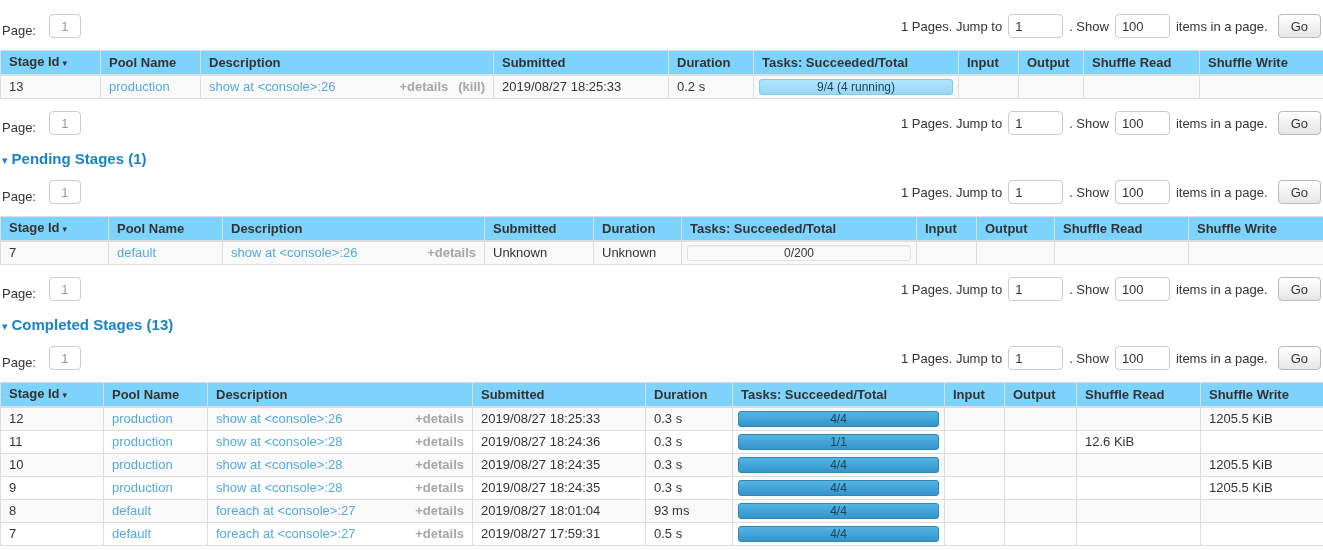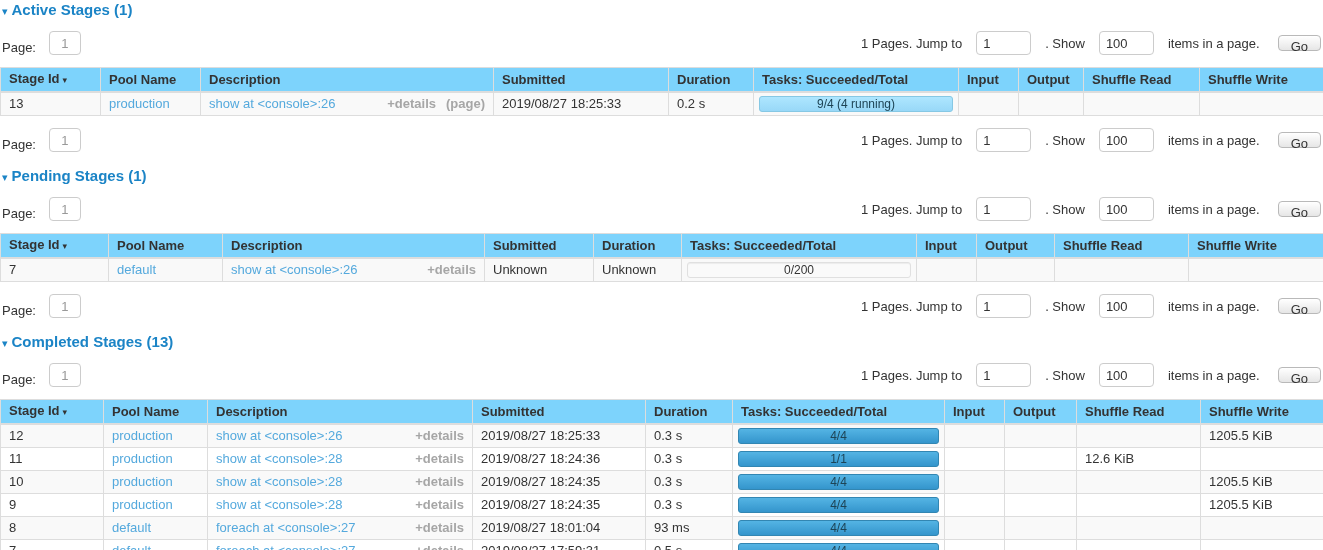--- a/index.html
+++ b/index.html
@@ -24,34 +24,34 @@
   }
   h4.section-title:first-child { margin-top: 0; }
   h4 .arrow { font-size: 11px; margin-right: 4px; display: inline-block; }
 
   
   .pager-row {
     display: flex; justify-content: space-between; align-items: center;
     margin: 12px 2px; height: 24px;
   }
   .pager-left { display: flex; align-items: flex-end; gap: 13px; }
-  .pager-right { display: flex; align-items: center; gap: 14px; }
+  .pager-right { display: flex; align-items: center; gap: 6px; }
   .page-box {
     width: 32px; height: 24px; padding: 2px 4px;
     border: 1px solid #ccc; border-radius: 4px;
     text-align: center; color: #999; font-size: 13px;
     font-family: inherit;
   }
   .jump-box, .show-box {
     width: 55px; height: 24px; padding: 2px 6px;
     border: 1px solid #ccc; border-radius: 4px;
     color: #333; font-size: 13px; font-family: inherit;
   }
   .go-btn {
-    margin-left: 4px; padding: 3px 12px; height: 16px;
+    margin-left: 4px; padding: 3px 12px; height: 24px;
     font-size: 13px; color: #333; font-family: inherit;
     background: linear-gradient(#ffffff, #e6e6e6);
     border: 1px solid #b9b9b9; border-radius: 4px; cursor: pointer;
   }
 
   
   table.stage-table {
     width: 1323px; border-collapse: collapse; table-layout: fixed;
     font-size: 13px; margin: 0;
   }
@@ -90,23 +90,20 @@
     border: 1px solid #e0e0e0;
     box-shadow: inset 0 1px 1px rgba(0,0,0,0.06);
     color: #333;
   }
 </style>
 </head>
 <body>
 
 <div class="wrap">
 
-  <h4 class="section-title">
-    <span class="arrow">▾</span><span>Active Stages (1)</span>
-  </h4>
 
   <div class="pager-row">
     <div class="pager-left">
       <span>Page:</span>
       <input class="page-box" value="1" style="">
     </div>
     <div class="pager-right">
       <span>1 Pages. Jump to</span>
       <input class="jump-box" value="1" style="">
       <span>. Show</span>
@@ -146,21 +143,21 @@
   </thead>
 
     <tbody>
   <tr class="stage-row">
     <td class="c-id">13</td>
     <td><a class="link pool-link">production</a></td>
     <td class="c-desc">
       <span class="cellflex">
         <a class="link desc-link">show at &lt;console&gt;:26</a>
         <span class="muted details">+details</span>
-        <span class="muted kill">(page)</span>
+        <span class="muted kill">(kill)</span>
       </span>
     </td>
     <td class="c-submitted">2019/08/27 18:25:33</td>
     <td class="c-duration">0.2 s</td>
     <td class="c-tasks">
       <div class="progress bar-running"><span class="bar-label">9/4 (4 running)</span></div>
     </td>
     <td class="c-input"></td>
     <td class="c-output"></td>
     <td class="c-sread"></td>

